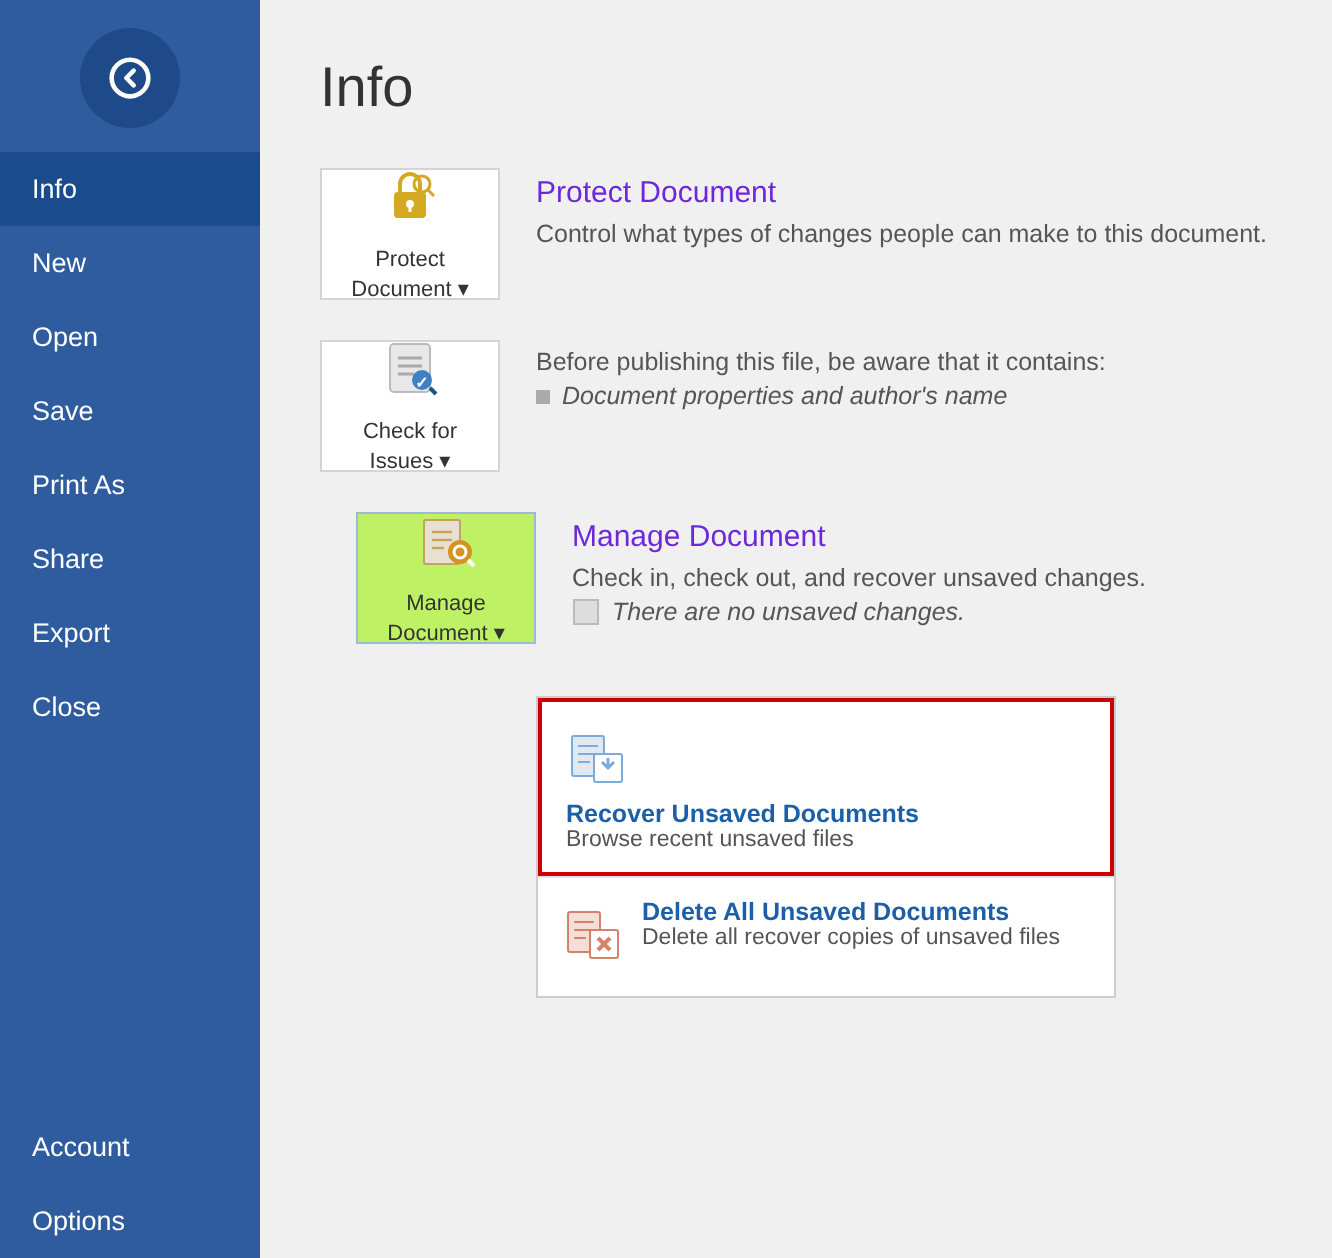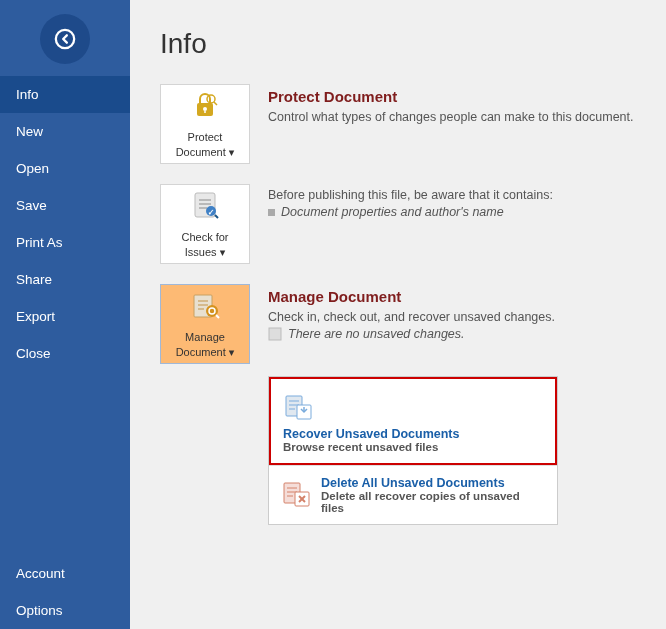--- a/index.html
+++ b/index.html
@@ -70,57 +70,58 @@
     
     .card-row {
       display: flex;
       align-items: flex-start;
       margin-bottom: 4px;
       position: relative;
     }
 
     .card-icon-box {
       width: 90px;
-      height: 80px;
+      height: 66px;
       background: #fff;
       border: 1px solid #d4d4d4;
       display: flex;
       flex-direction: column;
       align-items: center;
       justify-content: center;
       flex-shrink: 0;
       margin-right: 18px;
       font-size: 11px;
       color: #333;
       cursor: pointer;
       text-align: center;
       line-height: 1.3;
     }
     .card-icon-box.active {
-      background: #fdba74;
+      background: #bef264;
       border-color: #a0b8d8;
+      margin-left: 18px;
     }
     .card-icon-box .icon-img {
       font-size: 28px;
       margin-bottom: 4px;
       line-height: 1;
     }
     .card-icon-box .card-label {
       font-size: 11px;
       color: #333;
     }
 
     .card-content {
       flex: 1;
       padding-top: 4px;
     }
     .card-content h3 {
       font-size: 15px;
-      font-weight: 700;
-      color: #7f1d1d;
+      font-weight: 400;
+      color: #6d28d9;
       margin-bottom: 5px;
     }
     .card-content p {
       font-size: 12.5px;
       color: #555;
       margin-bottom: 3px;
     }
     .card-content .bullet-row {
       display: flex;
       align-items: center;
@@ -165,21 +166,20 @@
       margin-top: 2px;
     }
     .dropdown-item .di-text h4 {
       font-size: 12.5px;
       font-weight: 600;
       color: #1a5fa8;
     }
     .dropdown-item .di-text p {
       font-size: 11.5px;
       color: #555;
-      font-weight: bold;
     }
     .dropdown-divider {
       height: 1px;
       background: #e0e0e0;
     }
 
     
     .row-gap { height: 16px; }
 
     

